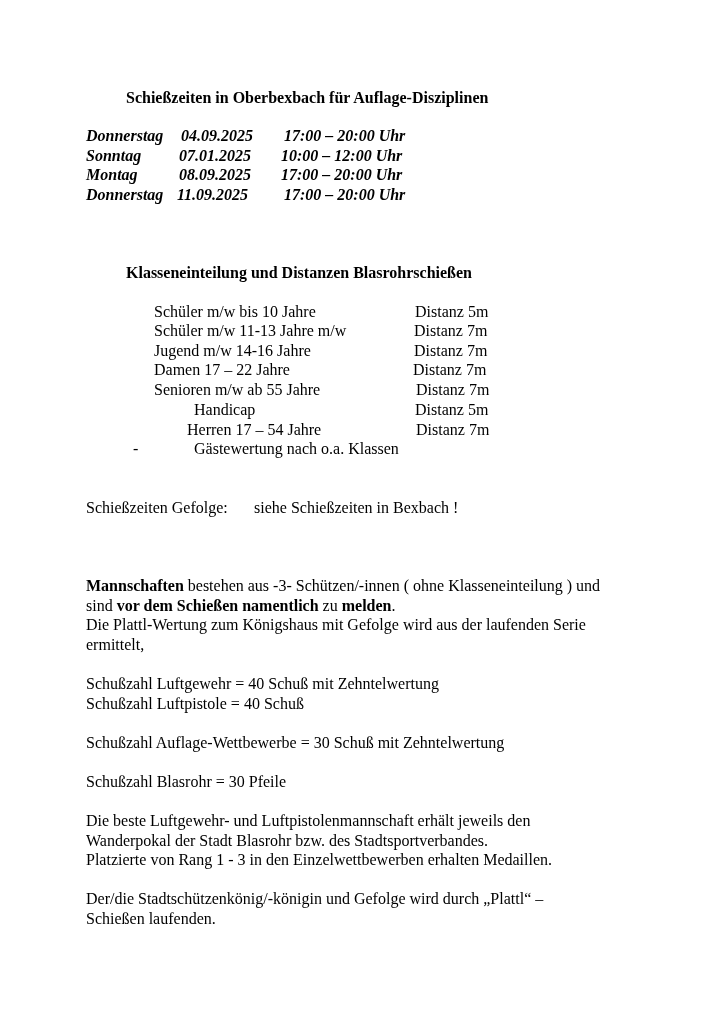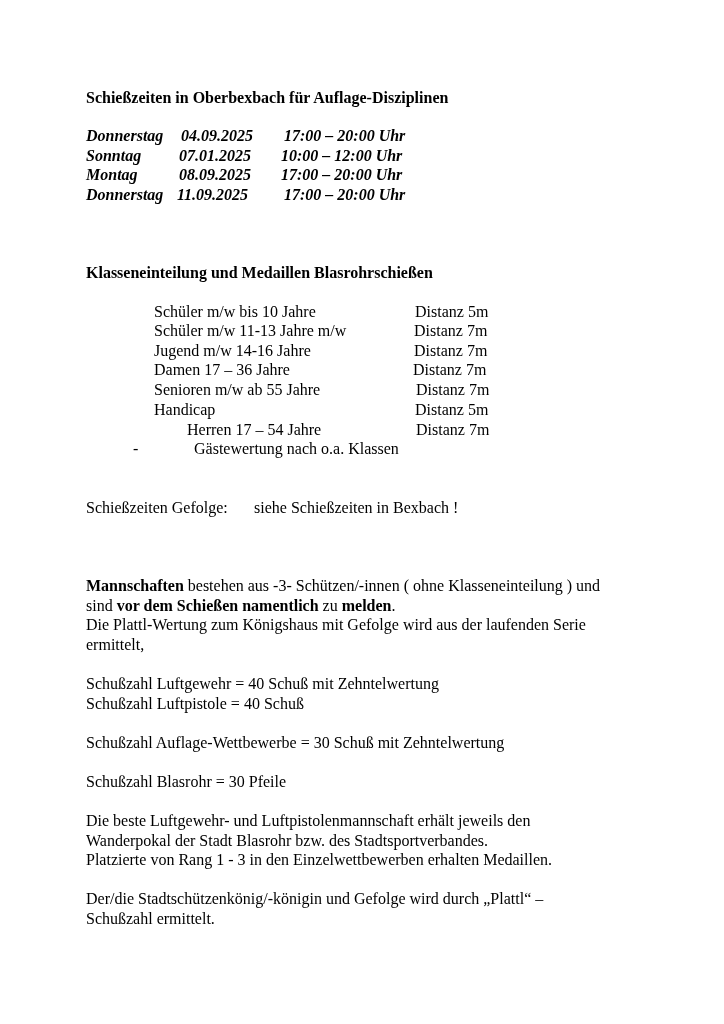--- a/index.html
+++ b/index.html
@@ -1,21 +1,21 @@
 <!DOCTYPE html>
 <html><head>
   <meta charset="utf-8">
   <style>
     html, body { margin: 0; padding: 0; background: #ffffff; }
     body {
       width: 724px; height: 1024px; position: relative; overflow: hidden;
       font-family: "Liberation Serif", serif; color: #000; font-size: 16px;
     }
     .abs { position: absolute; white-space: nowrap; line-height: 19.6px; }
-    .bold { font-weight: bold; }
+    .bold { font-weight: bold; margin-left: 40px; }
     .bi { font-weight: bold; font-style: italic; }
     .cls-name { left: 154px; }
     .cls-dist { }
     b { font-weight: bold; }
   </style>
 </head>
 <body>
 
 <div class="abs bold" style="left:86px; top:88px;">Schießzeiten in Oberbexbach für Auflage-Disziplinen</div>
 
@@ -35,45 +35,45 @@
     <span class="abs bi" style="left:179px; top:165px;">08.09.2025</span>
     <span class="abs bi" style="left:281px; top:165px;">17:00 – 20:00 Uhr</span>
   </div>
   <div>
     <span class="abs bi" style="left:86px; top:185px;">Donnerstag</span>
     <span class="abs bi" style="left:177px; top:185px;">11.09.2025</span>
     <span class="abs bi" style="left:284px; top:185px;">17:00 – 20:00 Uhr</span>
   </div>
 </div>
 
-<div class="abs bold" style="left:86px; top:263px;">Klasseneinteilung und Medaillen Blasrohrschießen</div>
+<div class="abs bold" style="left:86px; top:263px;">Klasseneinteilung und Distanzen Blasrohrschießen</div>
 
 <div>
   <div>
     <span class="abs cls-name" style="top:302px;">Schüler m/w bis 10 Jahre</span>
     <span class="abs cls-dist" style="left:415px; top:302px;">Distanz 5m</span>
   </div>
   <div>
     <span class="abs cls-name" style="top:321px;">Schüler m/w 11-13 Jahre m/w</span>
     <span class="abs cls-dist" style="left:414px; top:321px;">Distanz 7m</span>
   </div>
   <div>
     <span class="abs cls-name" style="top:341px;">Jugend m/w  14-16 Jahre</span>
     <span class="abs cls-dist" style="left:414px; top:341px;">Distanz 7m</span>
   </div>
   <div>
-    <span class="abs cls-name" style="top:360px;">Damen 17 – 36 Jahre</span>
+    <span class="abs cls-name" style="top:360px;">Damen 17 – 22 Jahre</span>
     <span class="abs cls-dist" style="left:413px; top:360px;">Distanz 7m</span>
   </div>
   <div>
     <span class="abs cls-name" style="top:380px;">Senioren m/w ab 55 Jahre</span>
     <span class="abs cls-dist" style="left:416px; top:380px;">Distanz 7m</span>
   </div>
   <div>
-    <span class="abs cls-name" style="top:400px;">Handicap</span>
+    <span class="abs cls-name" style="top:400px;margin-left:40px;">Handicap</span>
     <span class="abs cls-dist" style="left:415px; top:400px;">Distanz 5m</span>
   </div>
   <div>
     <span class="abs cls-name" style="top:420px;margin-left:33px;">Herren  17 – 54 Jahre</span>
     <span class="abs cls-dist" style="left:416px; top:420px;">Distanz 7m</span>
   </div>
   <div>
     <span class="abs" style="left:133px; top:439px;">-</span>
     <span class="abs" style="left:151px; top:439px;margin-left:43px;">Gästewertung nach o.a. Klassen</span>
   </div>
@@ -92,13 +92,13 @@
 <div class="abs" style="left:86px; top:674px;">Schußzahl Luftgewehr = 40 Schuß mit Zehntelwertung</div>
 <div class="abs" style="left:86px; top:694px;text-align:center;">Schußzahl Luftpistole =  40 Schuß</div>
 <div class="abs" style="left:86px; top:733px;">Schußzahl Auflage-Wettbewerbe = 30 Schuß mit Zehntelwertung</div>
 <div class="abs" style="left:86px; top:772px;">Schußzahl Blasrohr = 30 Pfeile</div>
 
 <div class="abs" style="left:86px; top:811px;">Die beste Luftgewehr- und Luftpistolenmannschaft erhält jeweils den</div>
 <div class="abs" style="left:86px; top:831px;">Wanderpokal der Stadt Blasrohr bzw. des Stadtsportverbandes.</div>
 <div class="abs" style="left:86px; top:850px;">Platzierte von Rang 1 - 3 in den Einzelwettbewerben erhalten Medaillen.</div>
 
 <div class="abs" style="left:86px; top:889px;">Der/die Stadtschützenkönig/-königin und Gefolge wird durch „Plattl“ –</div>
-<div class="abs" style="left:86px; top:909px;">Schußzahl ermittelt.</div>
+<div class="abs" style="left:86px; top:909px;">Schießen laufenden.</div>
 
 </body></html>

